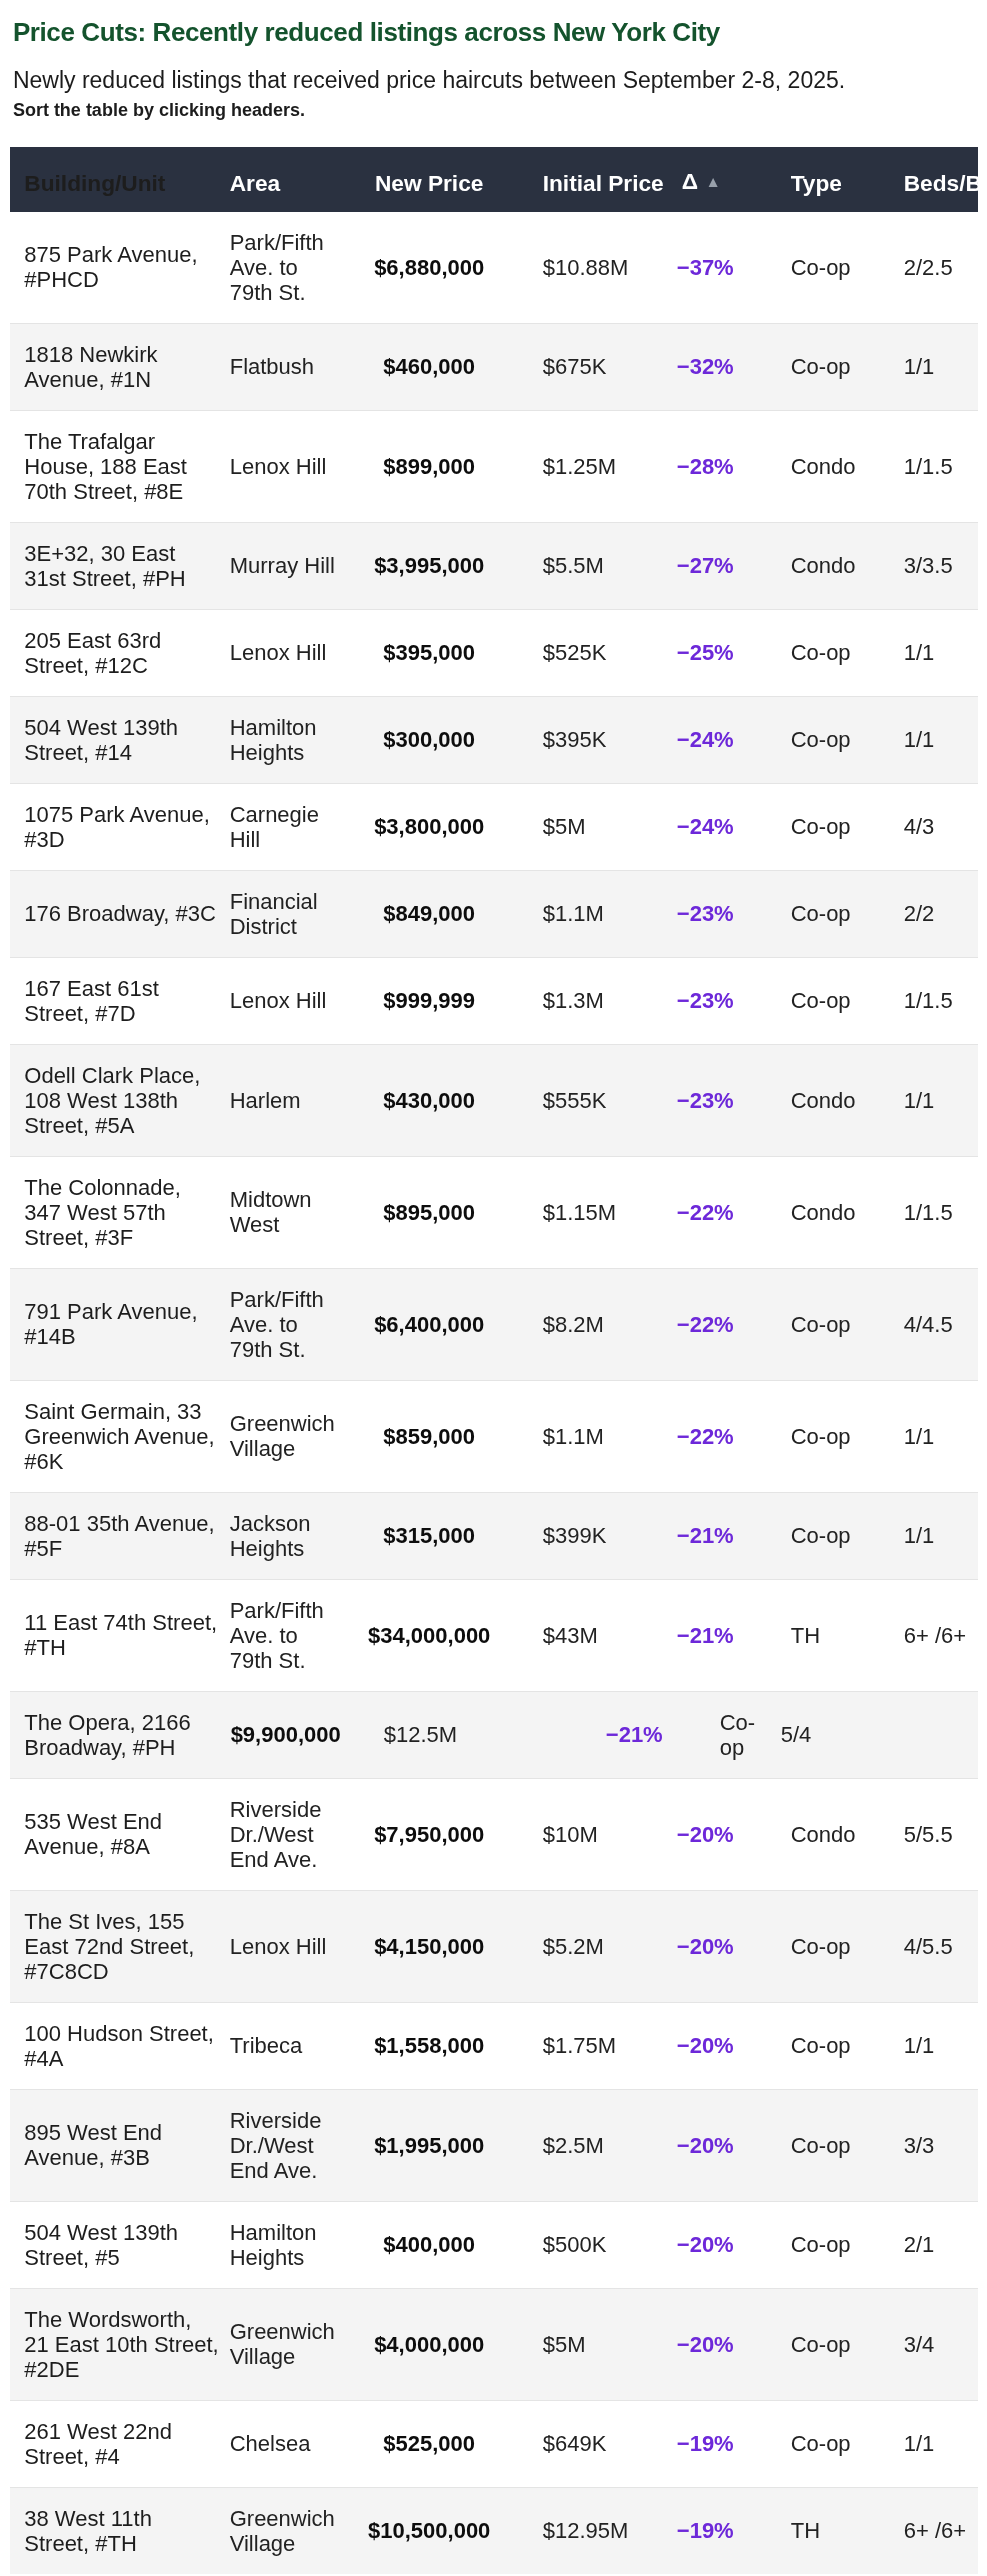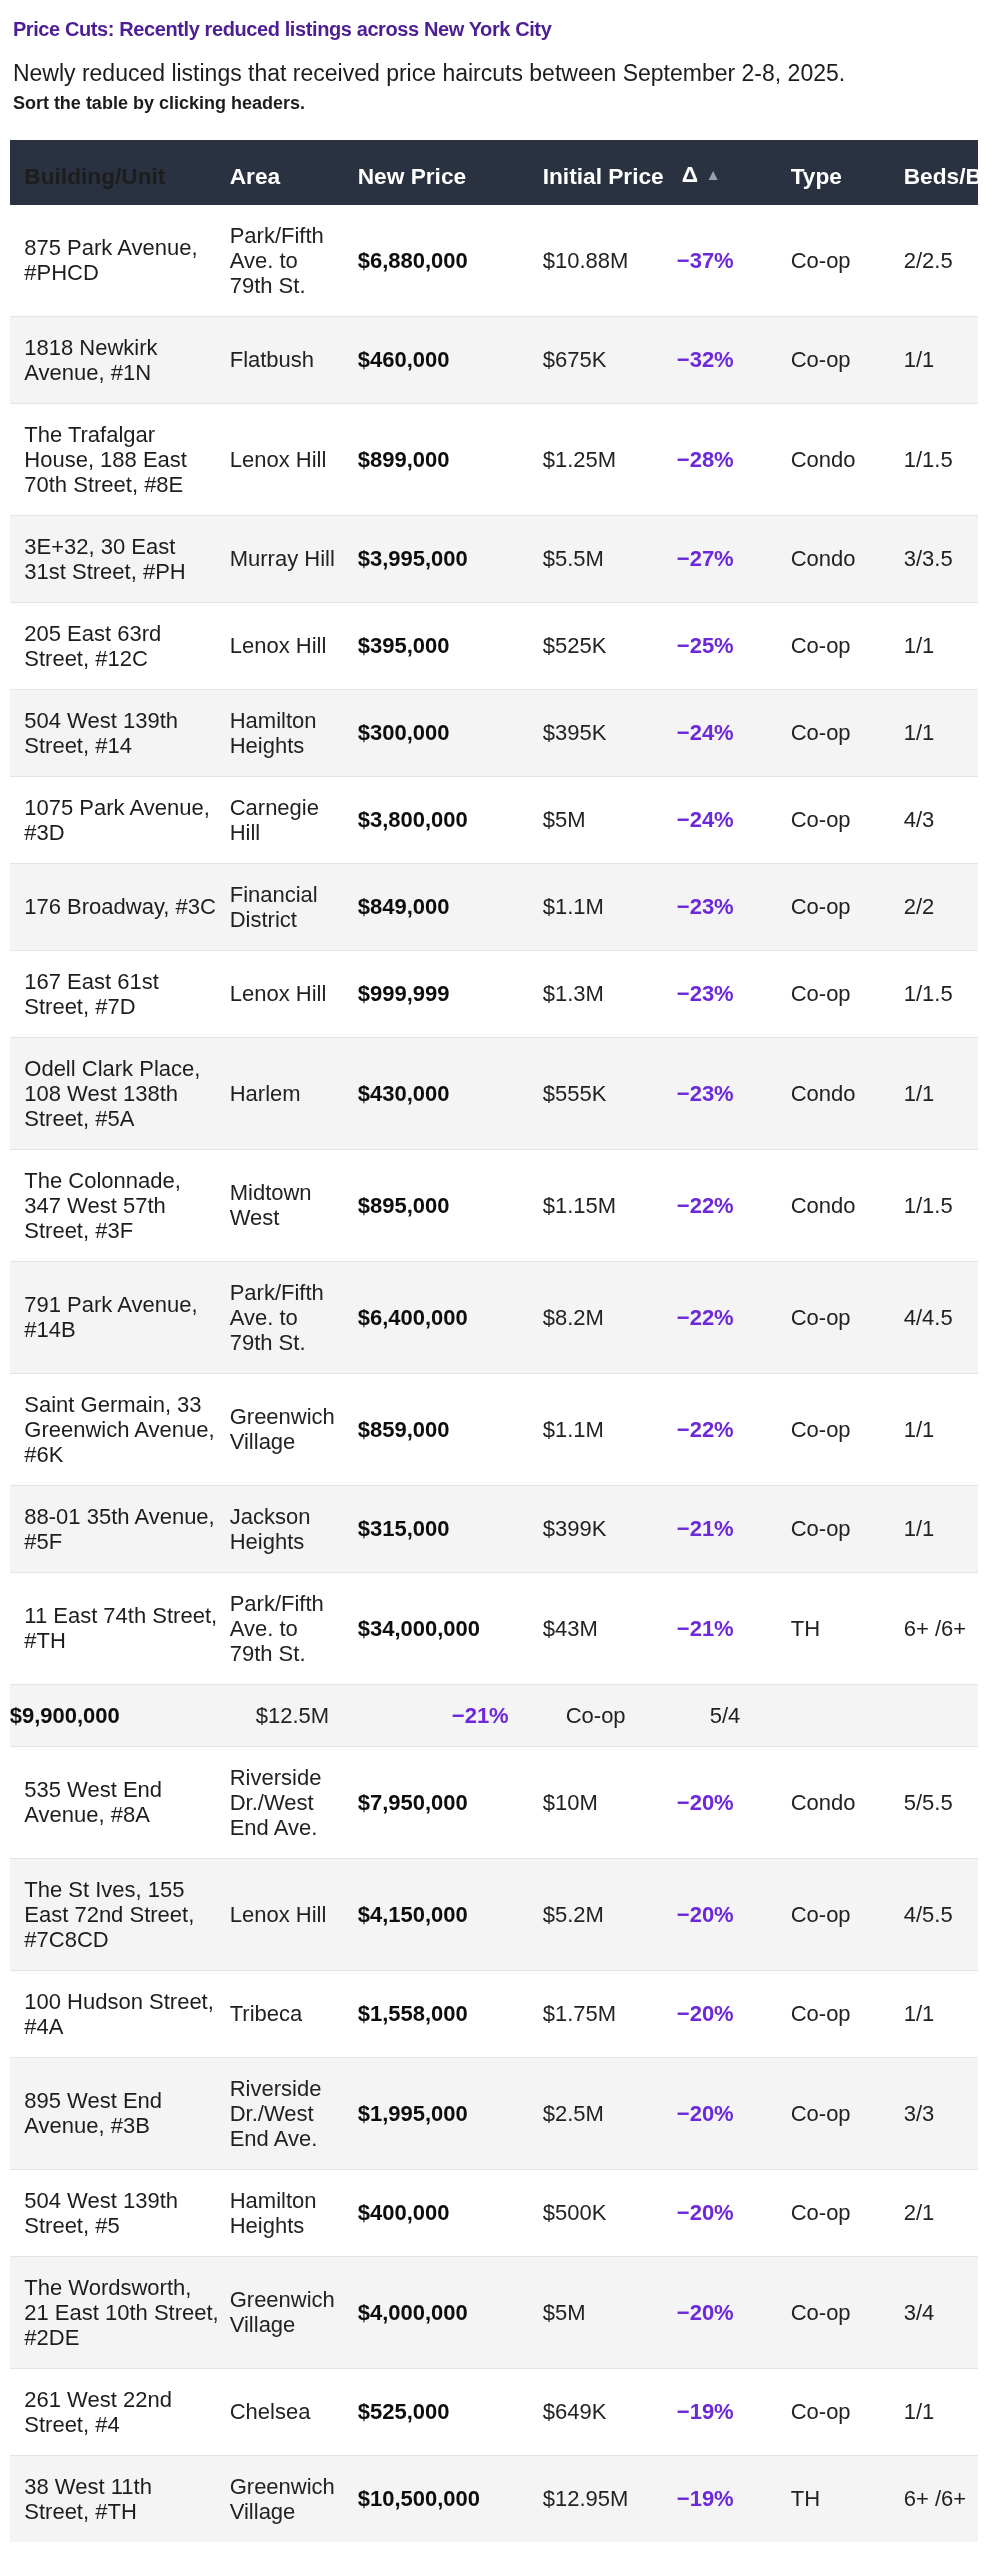--- a/index.html
+++ b/index.html
@@ -7,23 +7,23 @@
   body{
     width:987px;
     min-height:2576px;
     font-family:"Liberation Sans","DejaVu Sans",sans-serif;
     color:#1d1d1d;
     box-sizing:border-box;
     padding:13px 9.7px 24px 9.7px;
   }
   .hdr{padding:0 3.2px;}
   .title{
-    font-size:20px;
+    font-size:26px;
     font-weight:700;
-    color:#4c1d95;
+    color:#14532d;
     letter-spacing:-0.4px;
     margin:4.9px 0 0 0;
     line-height:1.15;
   }
   .subtitle{
     margin-top:19.4px;
     font-size:23px;
     color:#1c1c1c;
     line-height:1.2;
   }
@@ -63,21 +63,21 @@
   .td{
     box-sizing:border-box;
     font-size:22px;
     line-height:25px;
     color:#222222;
     padding:18px 8px 18px 0;
   }
   
   .c1{padding-left:14.6px;color:#1d1d1d;}
   .c2{padding-right:11.3px;}
-  .c3{text-align:left;padding-right:16px;font-weight:700;color:#0d0d0d;}
+  .c3{text-align:center;padding-right:16px;font-weight:700;color:#0d0d0d;}
   .c4{padding-left:26px;padding-right:0;}
   .c5{text-align:right;padding-right:8px;font-weight:700;color:#6d28d9;}
   .c6{padding-left:49px;padding-right:0;}
   .c7{padding-left:39px;padding-right:0;}
   .th.c1{padding-top:0;padding-bottom:0;}
   .th.c3{color:#fff;}
   .th.c5{color:#fff;padding-right:21px;}
   .sort-arrow{
     font-size:15.4px;
     color:#98a0ab;
@@ -250,20 +250,21 @@
     <div class="td c1">11 East 74th Street, #TH</div>
     <div class="td c2">Park/Fifth Ave. to 79th St.</div>
     <div class="td c3">$34,000,000</div>
     <div class="td c4">$43M</div>
     <div class="td c5">−21%</div>
     <div class="td c6">TH</div>
     <div class="td c7">6+ /6+</div>
   </div>
 
   <div class="tr">
+    <div class="td c1">The Opera, 2166 Broadway, #PH</div>
     <div class="td c3">$9,900,000</div>
     <div class="td c4">$12.5M</div>
     <div class="td c5">−21%</div>
     <div class="td c6">Co-op</div>
     <div class="td c7">5/4</div>
   </div>
 
   <div class="tr">
     <div class="td c1">535 West End Avenue, #8A</div>
     <div class="td c2">Riverside Dr./West End Ave.</div>

